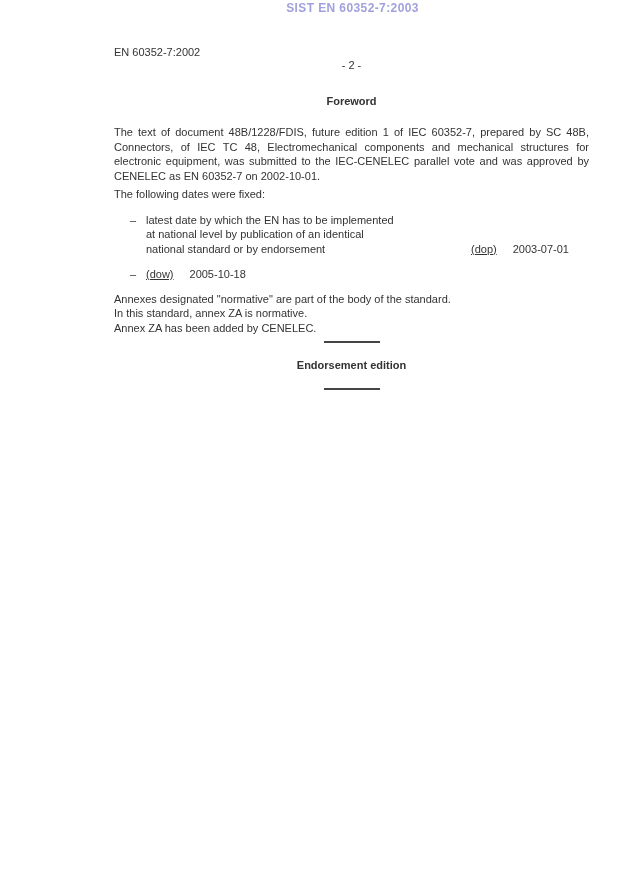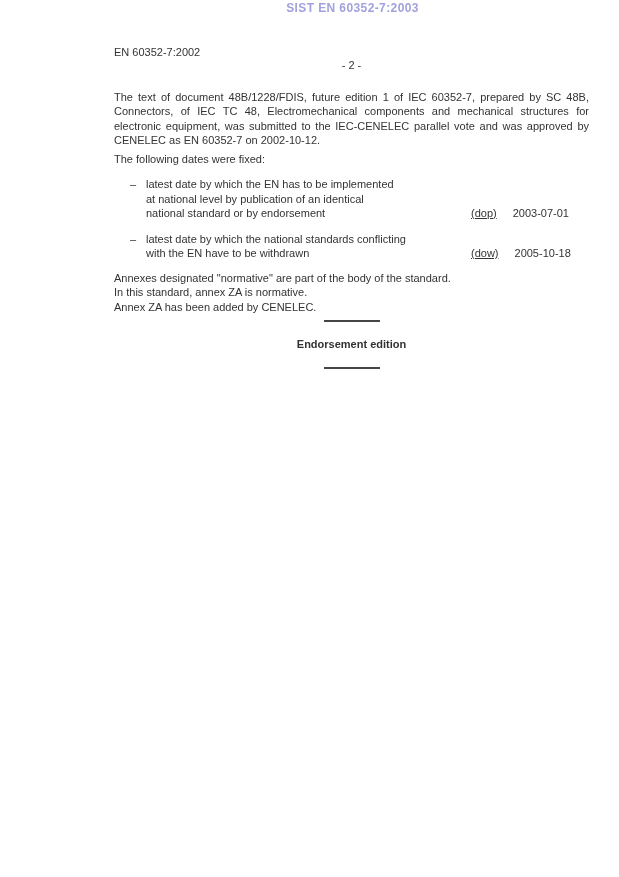--- a/index.html
+++ b/index.html
@@ -107,38 +107,37 @@
 
 <div class="page">
 
   <div class="watermark">SIST EN 60352-7:2003</div>
 
   <div class="header-row">
     <span class="header-left">EN 60352-7:2002</span>
     <span class="page-number">- 2 -</span>
   </div>
 
+  <h2 class="section-heading h-foreword">Foreword</h2>
 
-  <p class="para para-intro">The text of document 48B/1228/FDIS, future edition 1 of IEC 60352-7, prepared by SC 48B, Connectors, of IEC TC 48, Electromechanical components and mechanical structures for electronic equipment, was submitted to the IEC-CENELEC parallel vote and was approved by CENELEC as EN 60352-7 on 2002-10-12.</p>
+  <p class="para para-intro">The text of document 48B/1228/FDIS, future edition 1 of IEC 60352-7, prepared by SC 48B, Connectors, of IEC TC 48, Electromechanical components and mechanical structures for electronic equipment, was submitted to the IEC-CENELEC parallel vote and was approved by CENELEC as EN 60352-7 on 2002-10-01.</p>
 
   <p class="para dates-intro">The following dates were fixed:</p>
 
   <div class="date-row">
     <span class="date-bullet">–</span>
     <span class="date-text">latest date by which the EN has to be implemented
 at national level by publication of an identical
 national standard or by endorsement</span>
     <span class="date-abbr">(dop)</span>
     <span class="date-value">2003-07-01</span>
   </div>
 
   <div class="date-row">
     <span class="date-bullet">–</span>
-    <span class="date-text">latest date by which the national standards conflicting
-with the EN have to be withdrawn</span>
     <span class="date-abbr">(dow)</span>
     <span class="date-value">2005-10-18</span>
   </div>
 
   <p class="para annex-note">Annexes designated "normative" are part of the body of the standard.
 In this standard, annex ZA is normative.
 Annex ZA has been added by CENELEC.</p>
 
   <div class="short-rule"></div>
 

